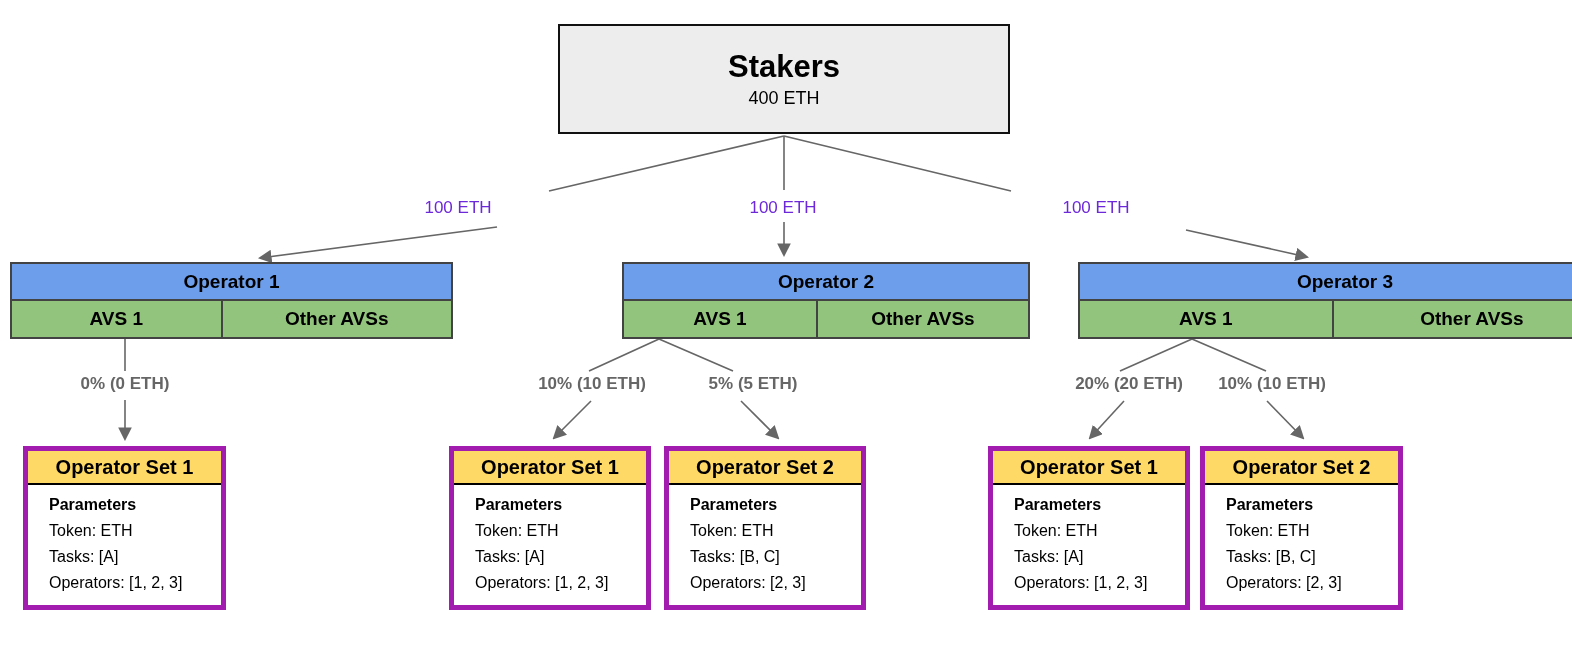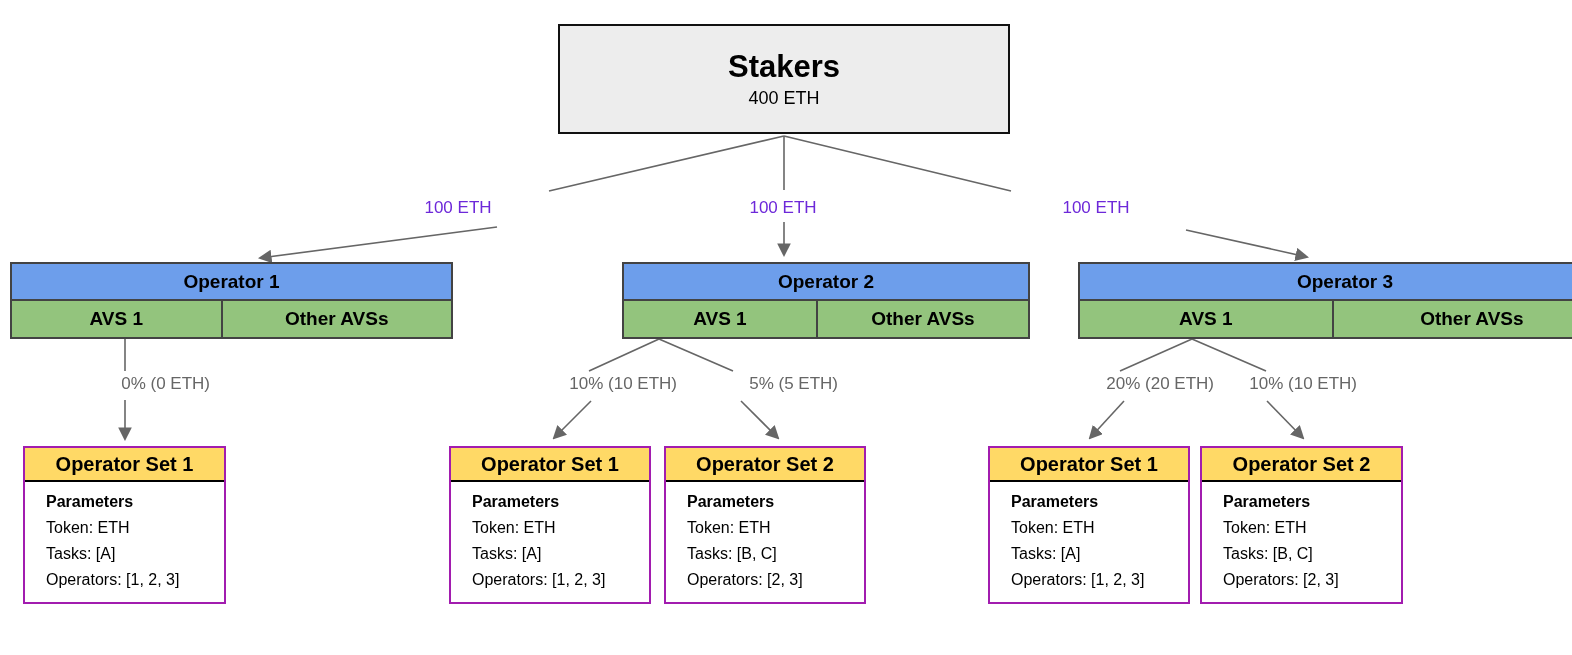--- a/index.html
+++ b/index.html
@@ -30,25 +30,25 @@
   .operator .op-header{height:35px;background:var(--operator-header);
     display:flex;align-items:center;justify-content:center;
     font-size:19px;font-weight:bold;color:#000;}
   .operator .op-row{display:flex;height:36px;margin-top:2px;}
   .operator .avs-cell{background:var(--avs-cell);display:flex;align-items:center;justify-content:center;
     font-size:19px;font-weight:bold;color:#000000;}
   .operator .avs-cell.first{width:47.5%;margin-right:2px;}
   .operator .avs-cell.second{flex:1;}
 
   
-  .alloc-label{position:absolute;top:374px;width:170px;text-align:right;
-    font-size:17px;font-weight:normal;color:var(--line);}
+  .alloc-label{position:absolute;top:374px;width:170px;text-align:center;
+    font-size:17px;font-weight:bold;color:var(--line);}
 
   
-  .opset{position:absolute;top:446px;border:2px solid #a21caf;background:#ffffff;}
+  .opset{position:absolute;top:446px;border:5px solid #a21caf;background:#ffffff;}
   .opset .set-header{height:34px;background:var(--set-header);border-bottom:2px solid #000;
     display:flex;align-items:center;justify-content:center;
     font-size:20px;font-weight:bold;color:#000;}
   .opset .set-body{padding:7px 9px 9px 21px;font-size:16px;color:#000;line-height:26px;}
   .opset .set-body .params{font-weight:bold;}
 </style>
 </head>
 <body>
 
 <div class="canvas">

